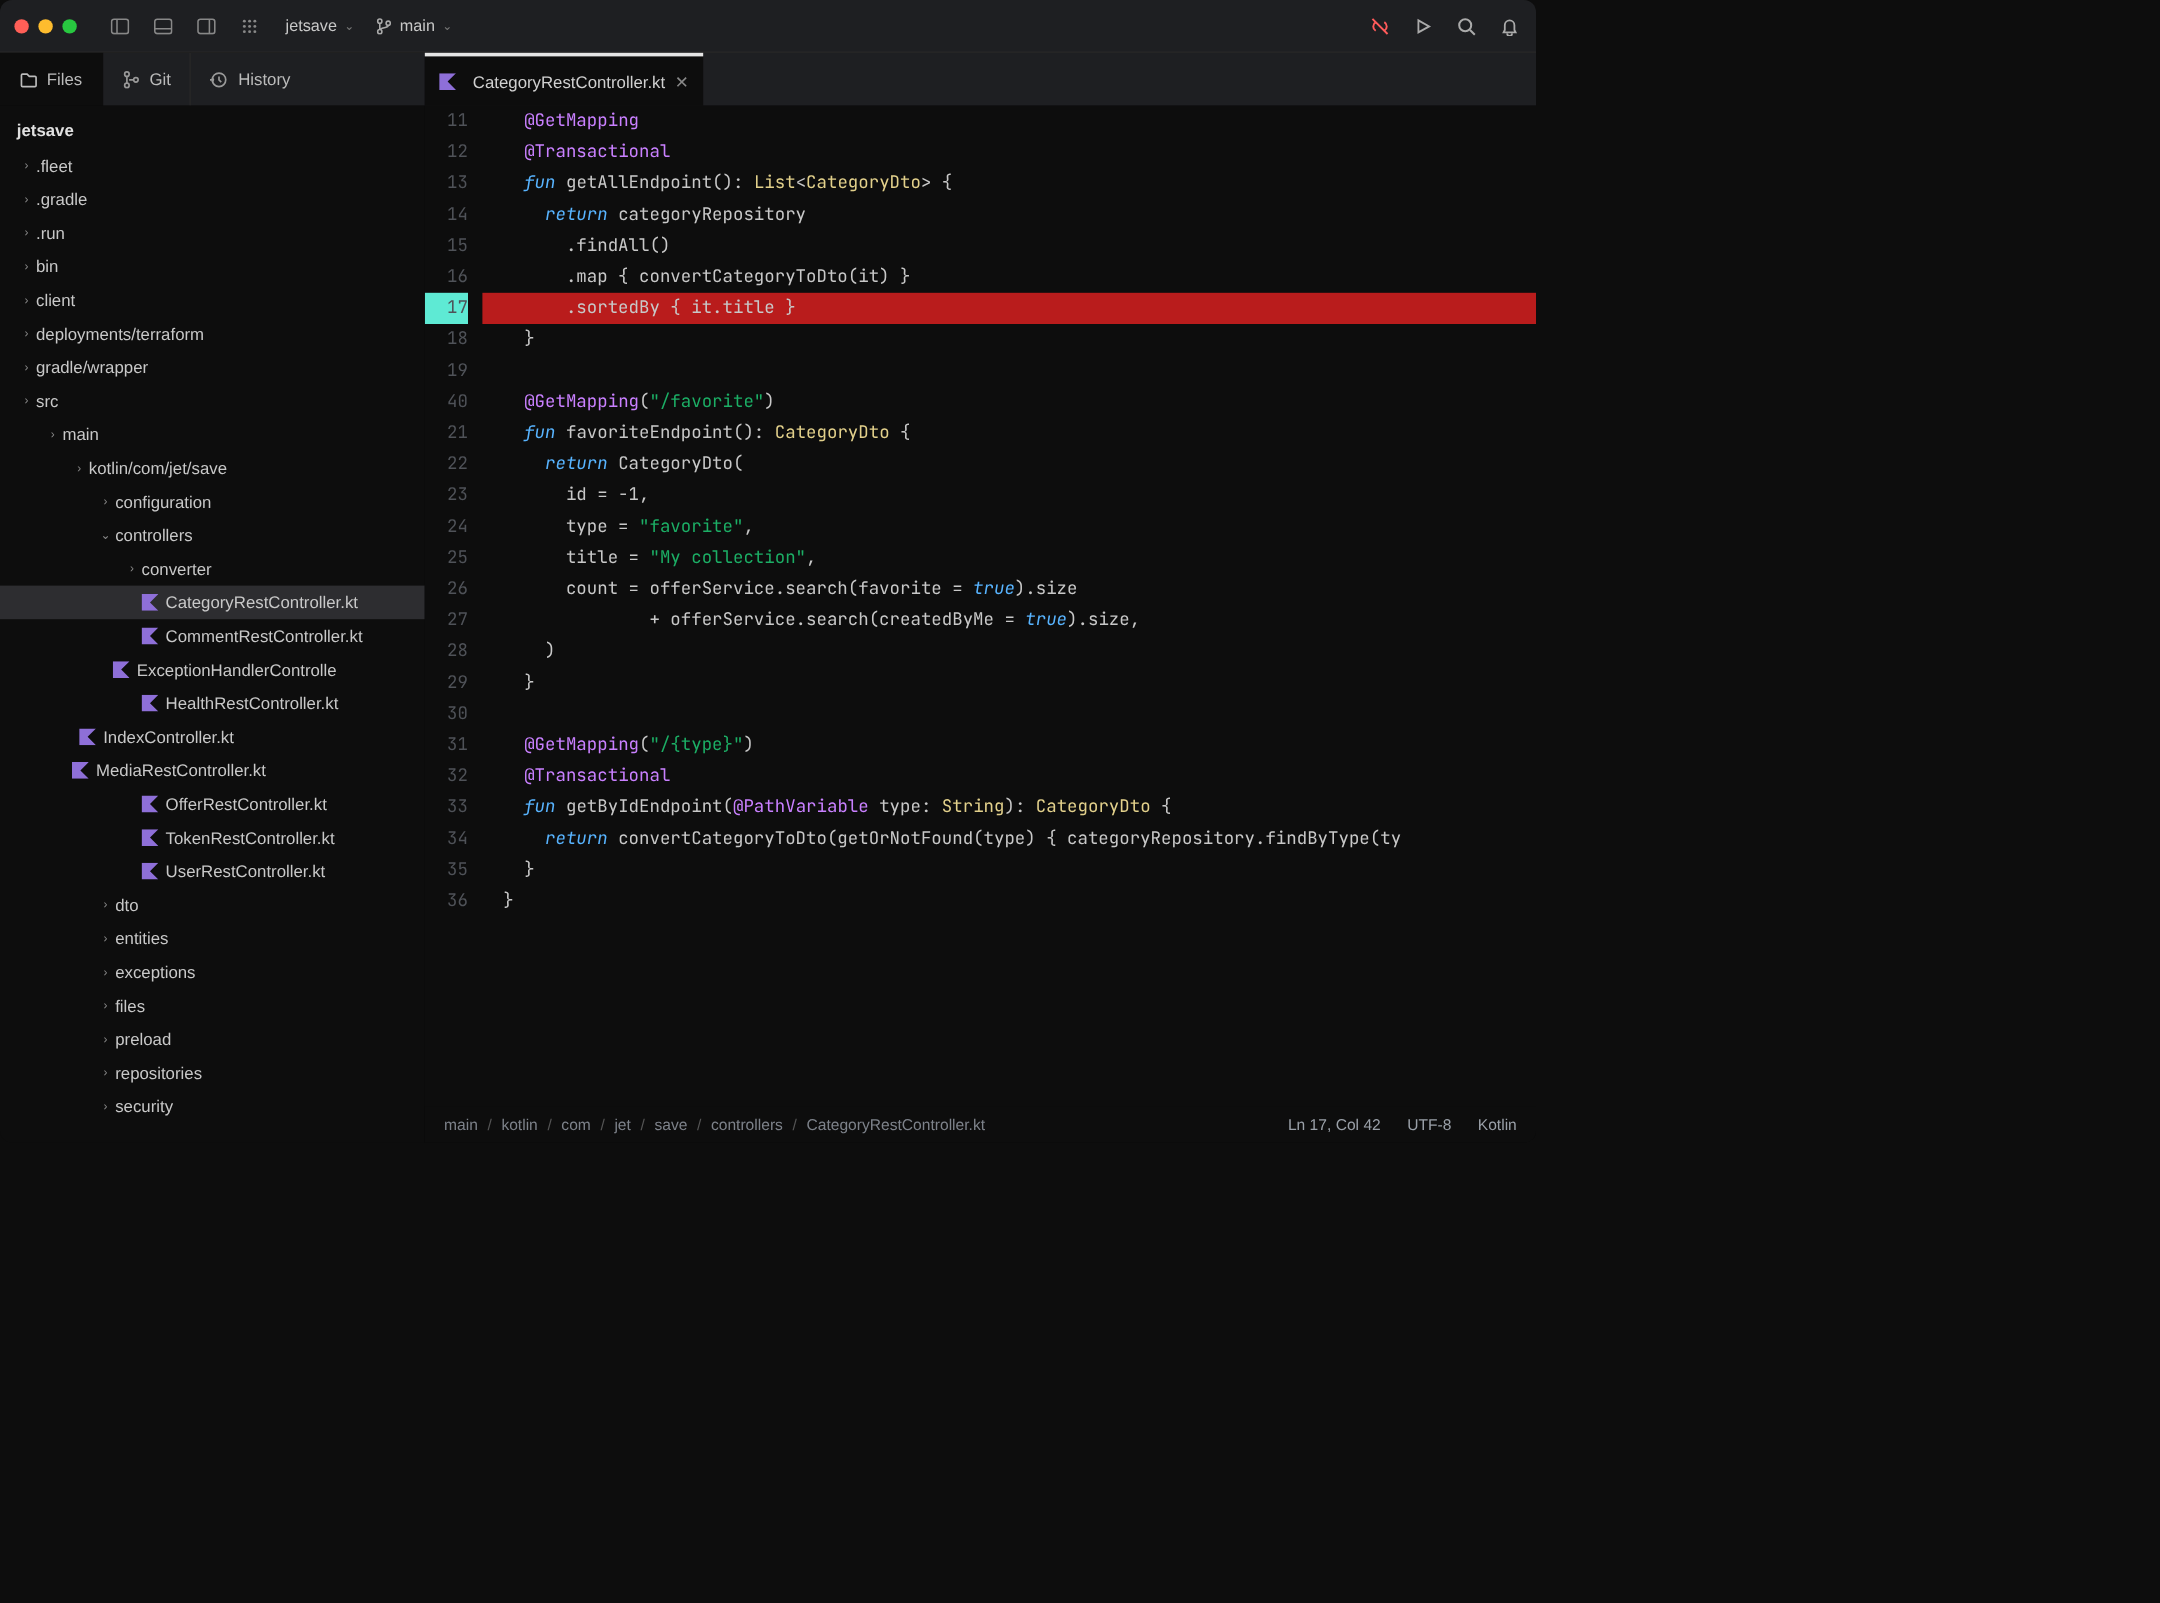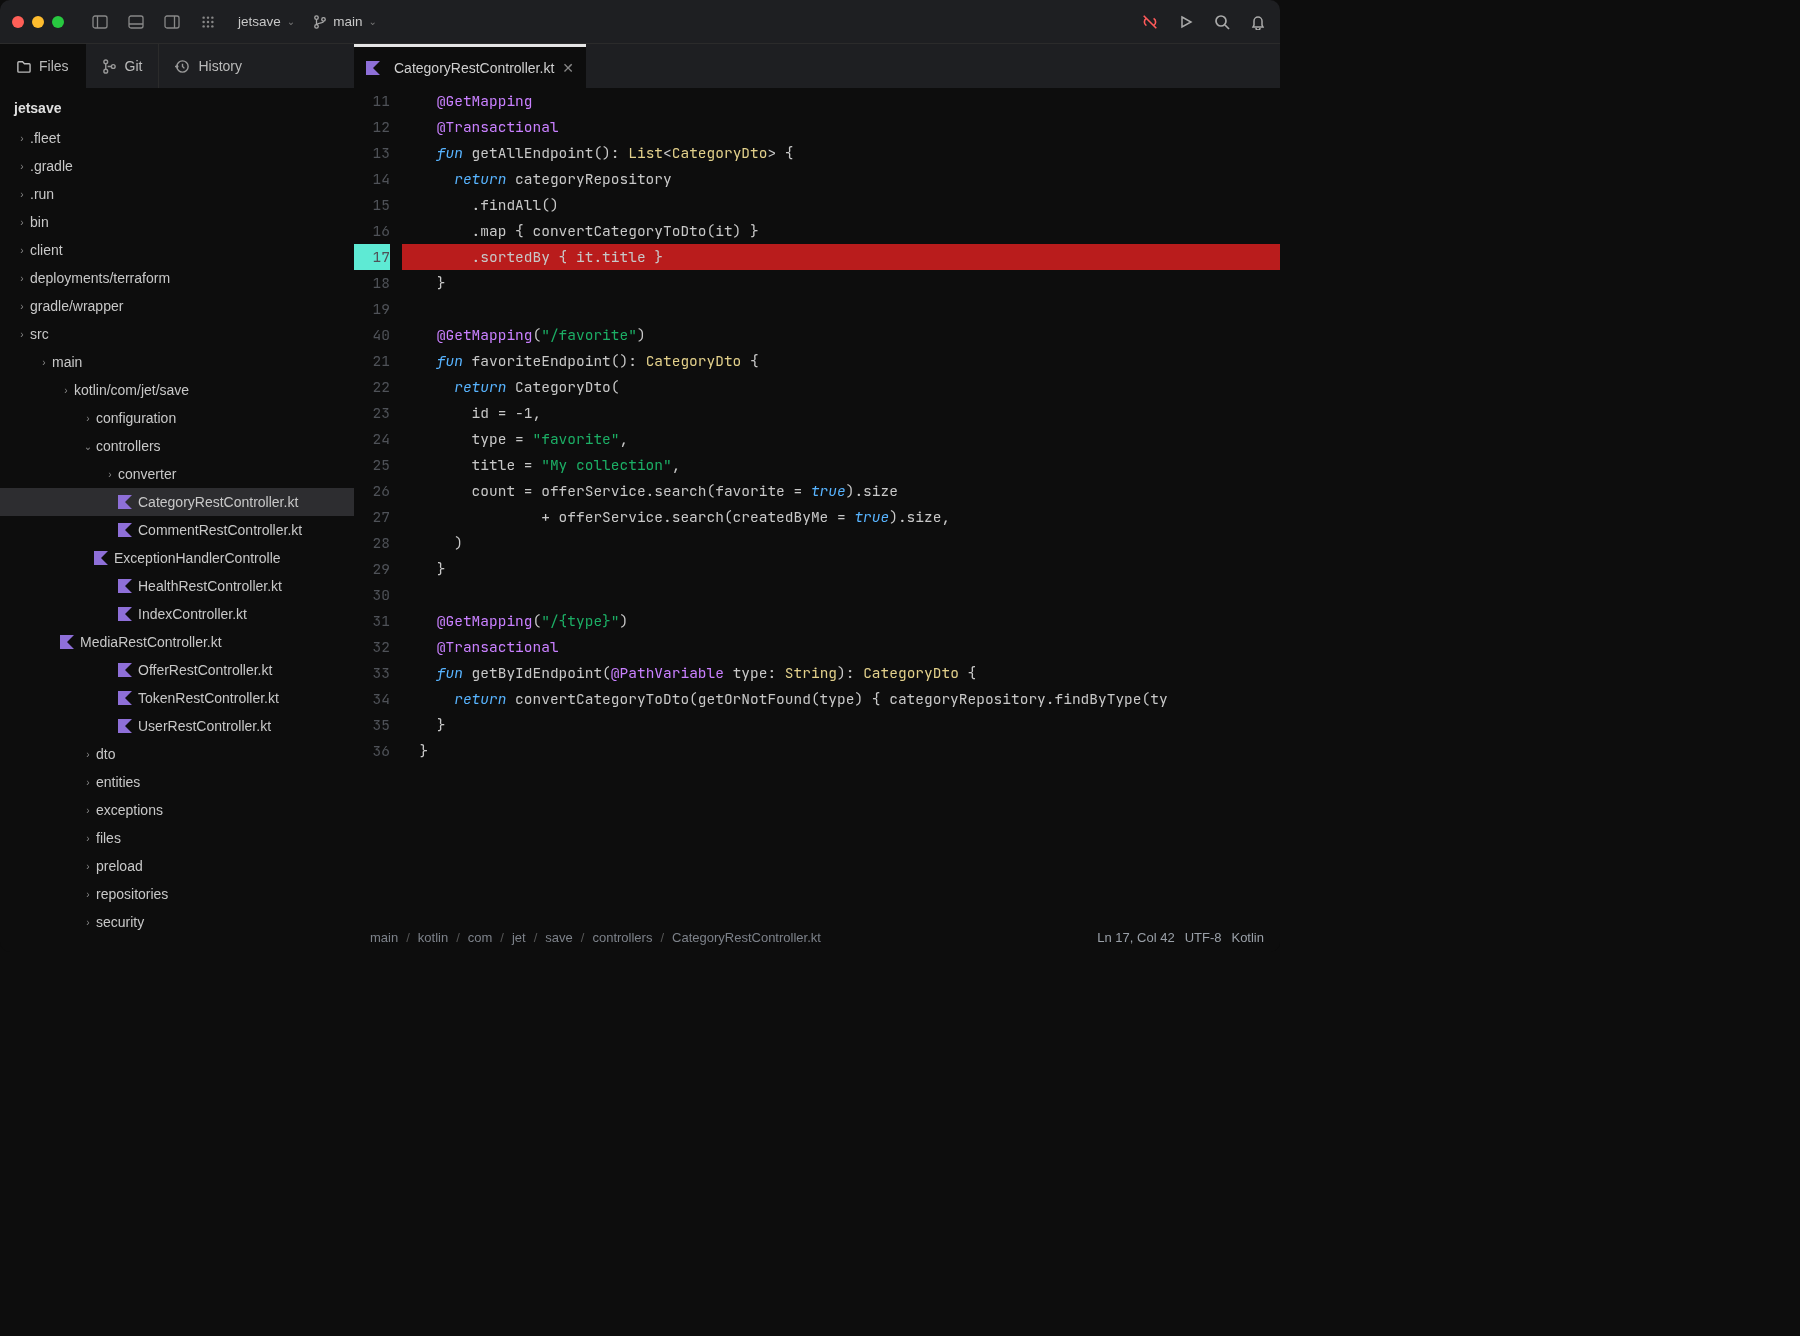--- a/index.html
+++ b/index.html
@@ -180,21 +180,21 @@
   height: 30px;
   display: flex;
   align-items: center;
   padding: 0 16px;
   font-size: 13px;
   color: #7d828a;
   background: #0d0d0d;
 }
 .breadcrumb-seg { color: #7d828a; }
 .breadcrumb-sep { margin: 0 8px; color: #555; }
-.statusbar-right { margin-left: auto; display: flex; gap: 10px; color: #9aa0a8; }
+.statusbar-right { margin-left: auto; display: flex; gap: 22px; color: #9aa0a8; }
 
 .kotlin-icon {
   display: inline-block;
   width: 14px;
   height: 14px;
   margin-right: 6px;
   flex-shrink: 0;
 }
 
 
@@ -399,21 +399,21 @@
           </svg>
           <span>ExceptionHandlerControlle</span>
         </div>
         <div class="tree-item" style="padding-left: 102px;">
           <span class="tree-chevron"></span>
           <svg class="kotlin-icon" viewBox="0 0 16 16">
             <path d="M0 0h16L8 8l8 8H0z" fill="#8e6fd8"></path>
           </svg>
           <span>HealthRestController.kt</span>
         </div>
-        <div class="tree-item" style="padding-left: 102px;">
+        <div class="tree-item" style="padding-left: 50px;">
           <span class="tree-chevron"></span>
           <svg class="kotlin-icon" viewBox="0 0 16 16">
             <path d="M0 0h16L8 8l8 8H0z" fill="#8e6fd8"></path>
           </svg>
           <span>IndexController.kt</span>
         </div>
         <div class="tree-item" style="padding-left: 44px;">
           <span class="tree-chevron"></span>
           <svg class="kotlin-icon" viewBox="0 0 16 16">
             <path d="M0 0h16L8 8l8 8H0z" fill="#8e6fd8"></path>

